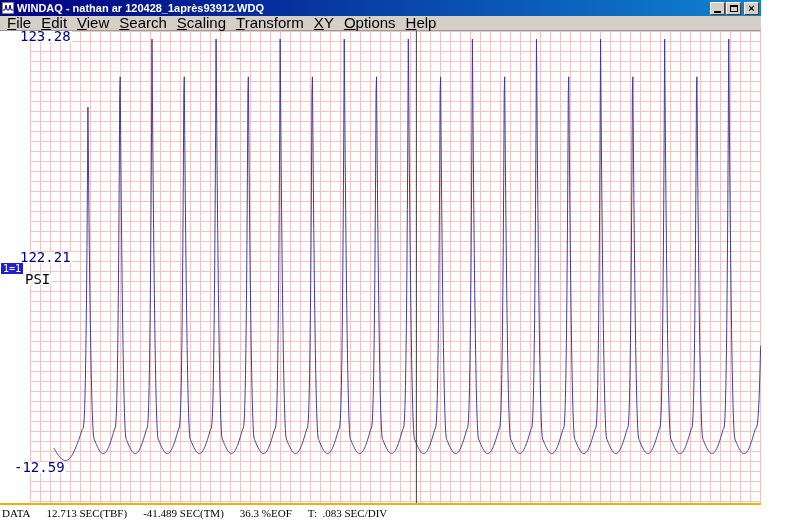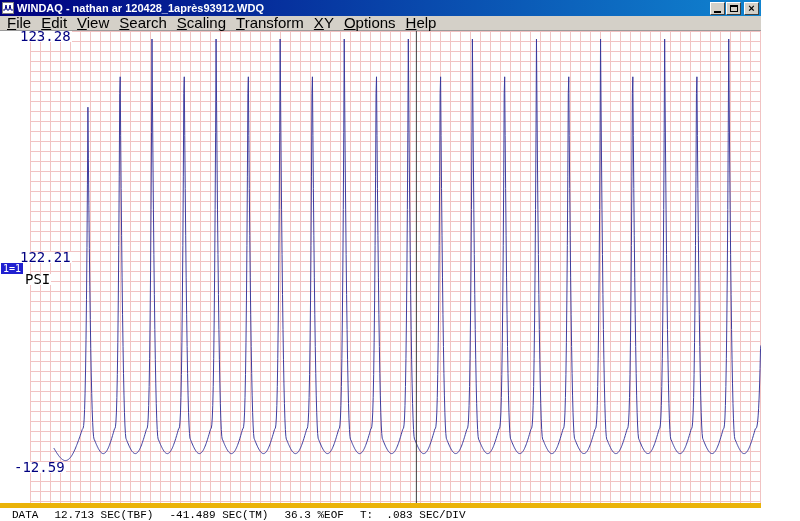--- a/index.html
+++ b/index.html
@@ -33,23 +33,23 @@
   .client{position:relative;flex:1;background:#fff;overflow:hidden}
   .chart{position:absolute;left:30px;top:0;right:0;bottom:0;background-color:#fff}
   .chart svg{position:absolute;left:0;top:0;width:100%;height:100%}
   .axis-label{position:absolute;font-family:"DejaVu Sans Mono",monospace;font-size:14px;
     line-height:11px;color:#000080;background:#fff;z-index:2;padding:0 1px;white-space:pre}
   .axis-label.unit{color:#000}
   .channel-badge{position:absolute;font-family:"DejaVu Sans Mono",monospace;font-size:10px;
     line-height:11px;color:#fff;background:#2020d0;z-index:2;padding:0 2px;white-space:pre}
 
   
-  .statusbar{height:18px;flex:0 0 18px;border-top:5px solid #eab308;background:#fff;
-    font-family:Liberation Mono, monospace;font-size:11px;color:#000;
-    display:flex;align-items:center;white-space:pre;padding-left:12px}
+  .statusbar{height:18px;flex:0 0 18px;border-top:2px solid #eab308;background:#fff;
+    font-family:Liberation Serif, serif;font-size:11px;color:#000;
+    display:flex;align-items:center;white-space:pre;padding-left:2px}
   .statusbar .fld{margin-right:16px}
 </style>
 </head>
 <body>
 
 <div class="window">
 
   <div class="titlebar">
     <span class="app-icon">
       <svg width="10" height="8" viewBox="0 0 10 8">

